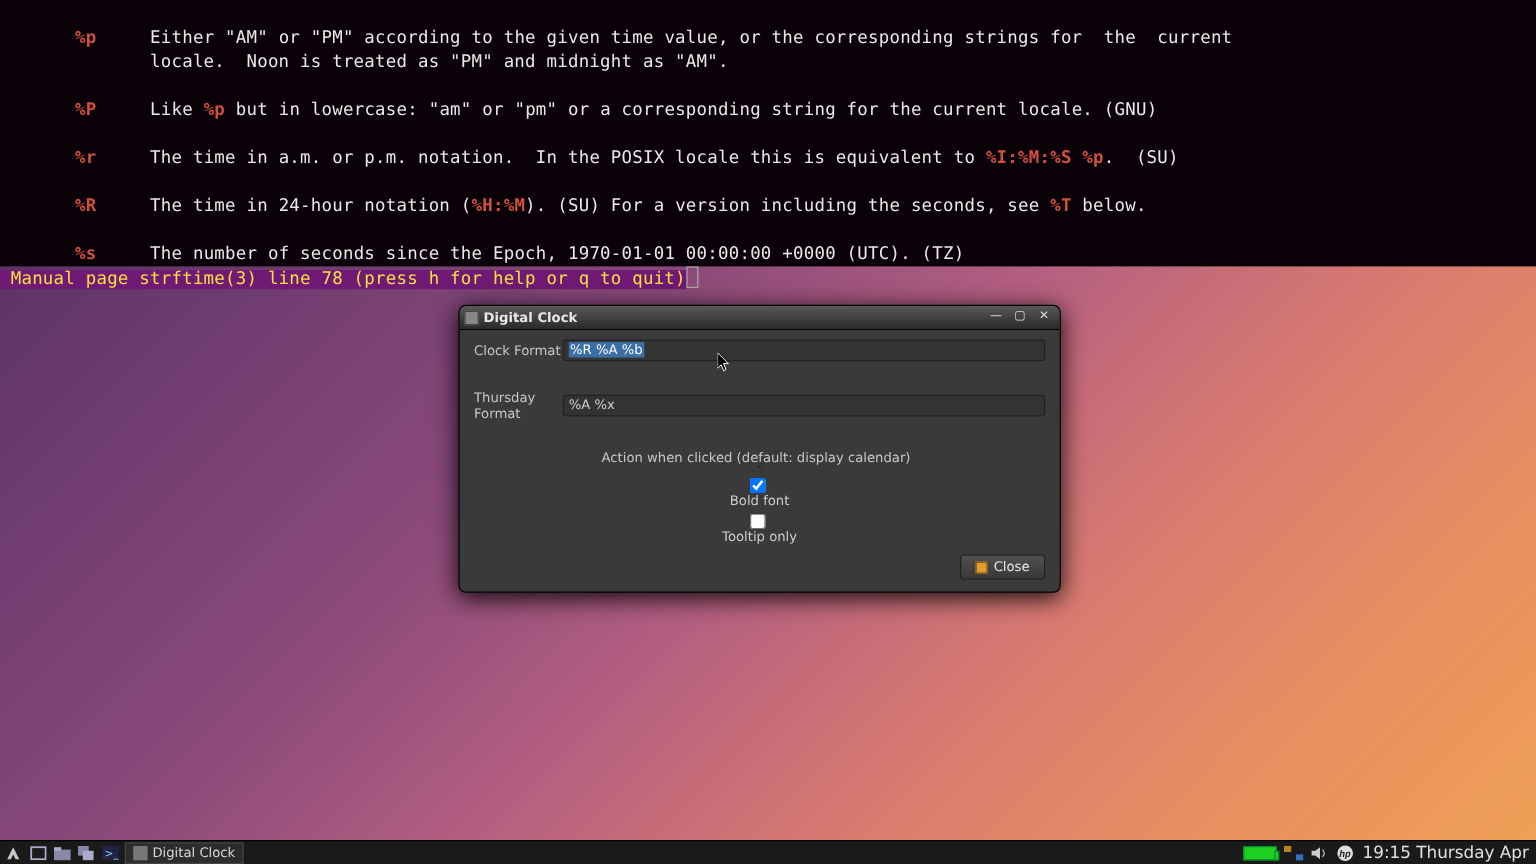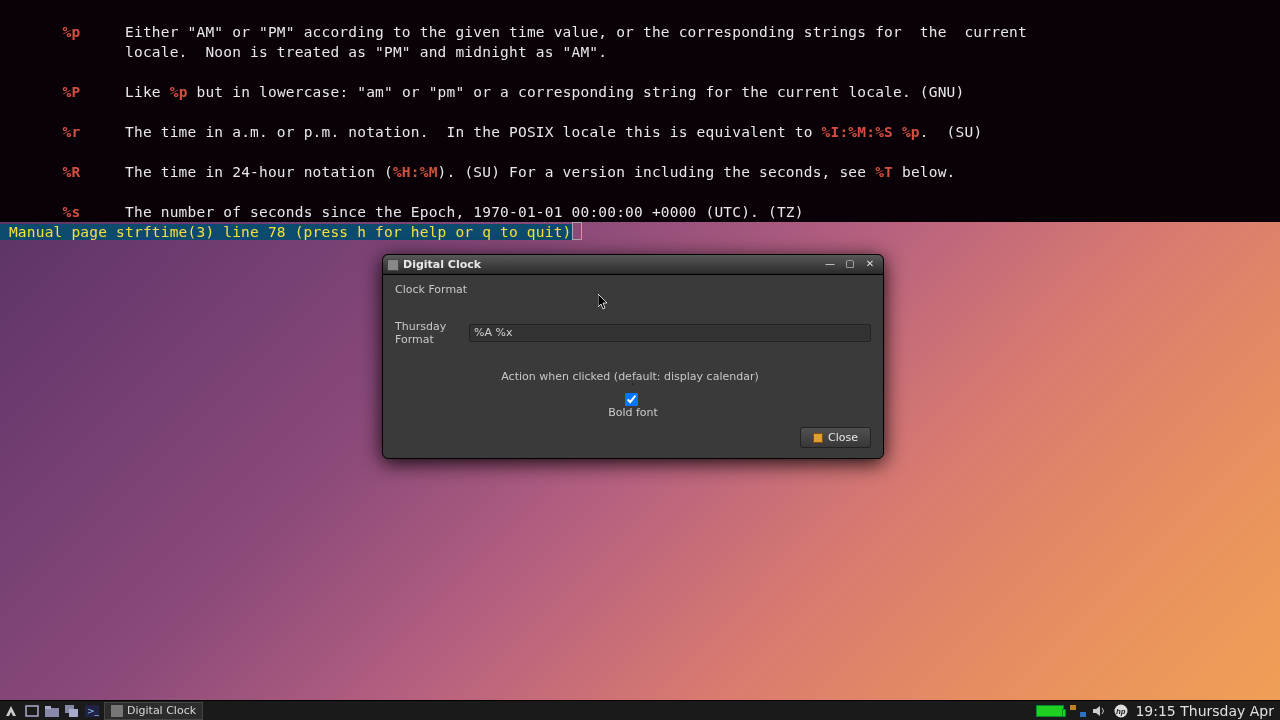--- a/index.html
+++ b/index.html
@@ -19,21 +19,21 @@
   color: #e8e8e8;
   font-size: 14.5px;
   line-height: 20px;
   padding-top: 2px;
   white-space: pre;
   letter-spacing: 0.2px;
 }
 .terminal .tok { color: #d05040; font-weight: bold; }
 .terminal .status {
   color: #f5e040;
-  background: #0c4a6e;
+  background: #701a75;
 }
 .terminal .cursor-box {
   display: inline-block;
   width: 10px; height: 18px;
   border: 1px solid #aaa;
   vertical-align: -3px;
   background: transparent;
 }
 
 
@@ -263,34 +263,41 @@
   <div class="titlebar">
     <span class="ticon"></span>
     <span class="title">Digital Clock</span>
     <span class="winbtn">—</span>
     <span class="winbtn">▢</span>
     <span class="winbtn">✕</span>
   </div>
   <div class="dlg-body">
     <div class="row">
       <span class="lbl">Clock Format</span>
+      <div class="field">
+        <span class="sel">%R %A %b</span>
+      </div>
     </div>
     <div class="row">
       <span class="lbl">Thursday Format</span>
       <div class="field">
         <span>%A %x</span>
       </div>
     </div>
     <div class="action-row">
       <span class="albl">Action when clicked (default: display calendar)</span>
       <div class="afield"></div>
     </div>
     <div class="chk">
       <input type="checkbox" id="cb1" checked="" style="">
       <label for="cb1">Bold font</label>
+    </div>
+    <div class="chk">
+      <input type="checkbox" id="cb2" style="">
+      <label for="cb2">Tooltip only</label>
     </div>
     <div class="btnrow">
       <div class="closebtn">
         <span class="ico"></span>
         <span>Close</span>
       </div>
     </div>
   </div>
 </div>
 

